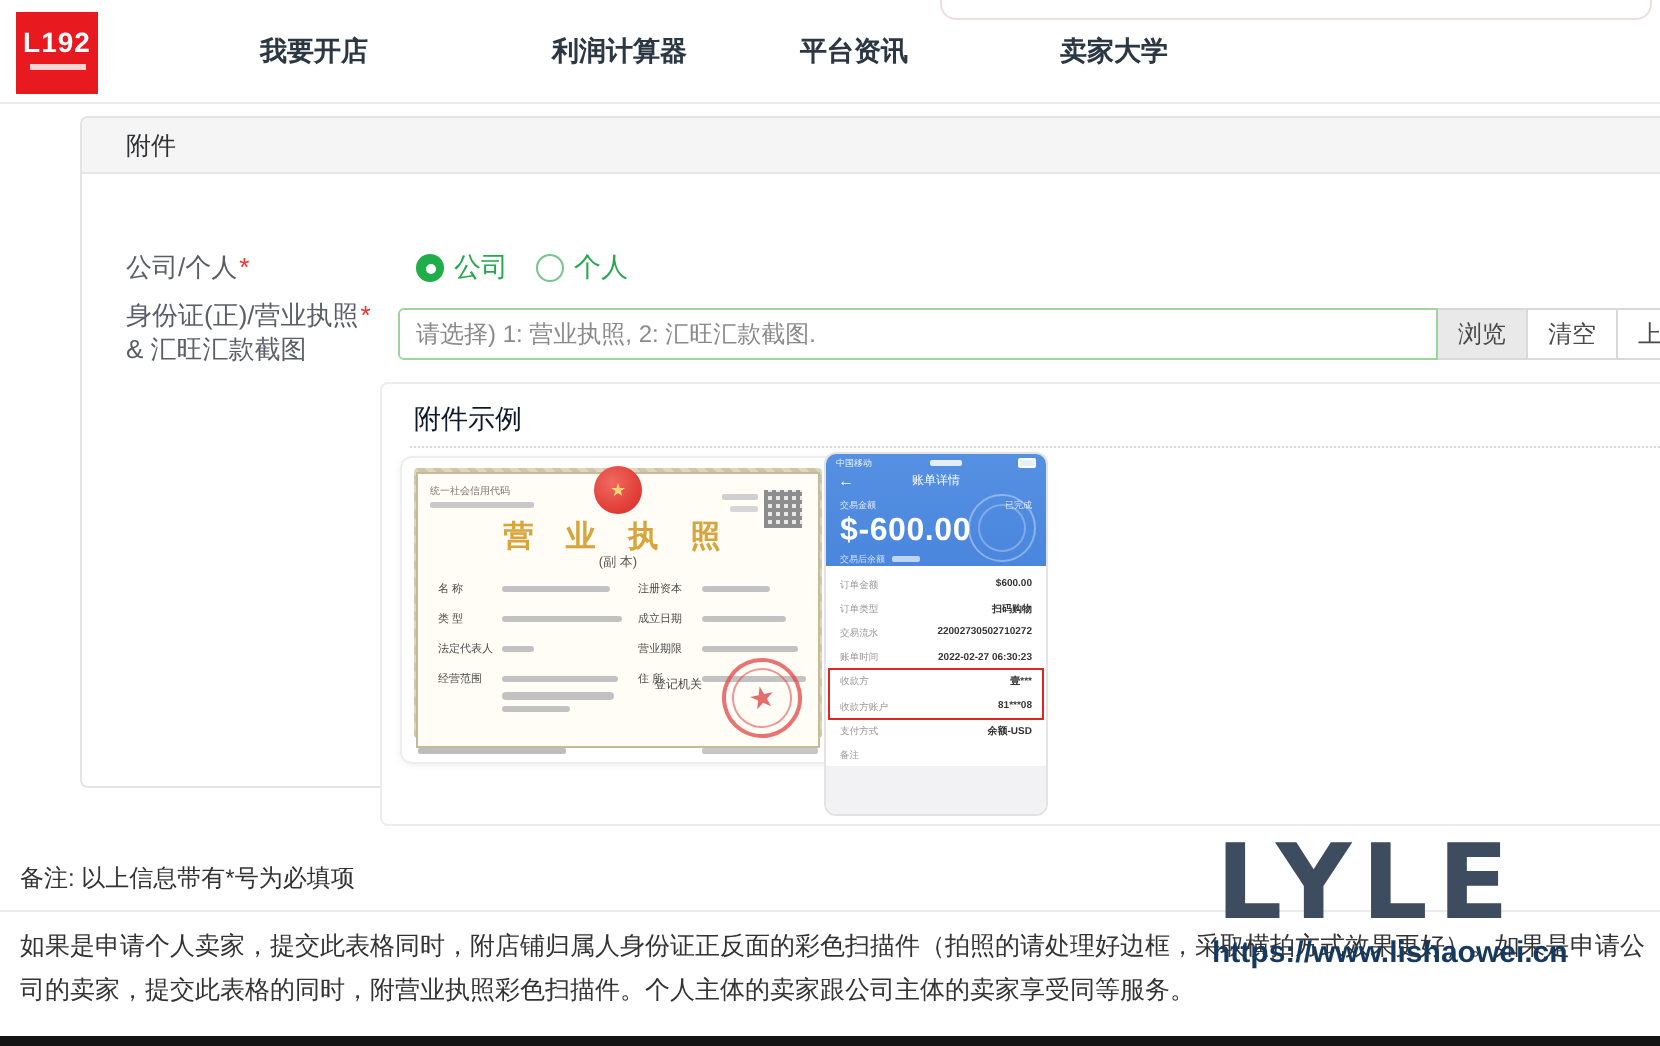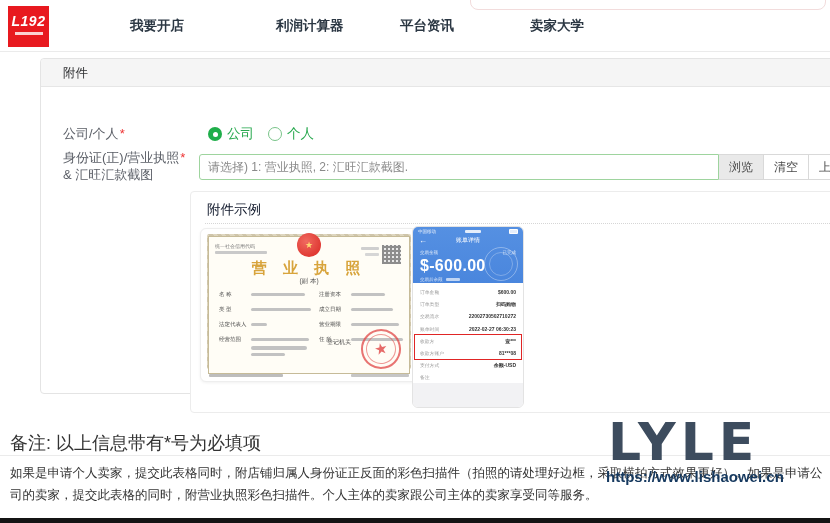--- a/index.html
+++ b/index.html
@@ -6,21 +6,21 @@
   html,body { width:830px; height:523px; background:#fff; overflow:hidden;
     font-family:"Liberation Sans","DejaVu Sans",sans-serif; }
   #stage { position:relative; width:830px; height:523px; background:#fff; overflow:hidden; }
 
   
   .topnav { position:absolute; left:0; top:0; width:830px; height:52px; background:#fff;
     border-bottom:1px solid #ebebeb; }
   .cutoff-box { position:absolute; left:470px; top:-28px; width:356px; height:38px;
     border:1px solid #f2dcdc; border-radius:8px; background:transparent; }
   .logo { position:absolute; left:8px; top:6px; width:41px; height:41px; background:#e8191f;
-    color:#fff; text-align:center;font-style:italic; }
+    color:#fff; text-align:center; }
   .logo .logo-main { display:block; font-size:14px; font-weight:bold; margin-top:7px; letter-spacing:0.5px; }
   .logo .logo-sub { display:block; margin:3px auto 0; width:28px; height:3px; background:rgba(255,255,255,.8); }
   .nav-item { position:absolute; top:17px; font-size:13.5px; font-weight:bold; color:#2b3743; cursor:pointer; }
   .nav-1 { left:130px; } .nav-2 { left:276px; } .nav-3 { left:400px; } .nav-4 { left:530px; }
 
   
   .panel { position:absolute; left:8px; top:58px; width:814px; height:336px;
     border:1px solid #e4e4e4; border-radius:4px; background:#fff;margin-left:32px; }
   .panel-header { height:28px; background:#f5f5f5; border-bottom:1px solid #e6e6e6;
     border-radius:4px 4px 0 0; line-height:28px; padding-left:22px; font-size:12.5px; color:#303133; }
@@ -117,21 +117,21 @@
     border:1px solid rgba(255,255,255,.28); }
   .ph-body { position:relative; width:100%; height:100px; background:#fff; padding-top:3px; }
   .ph-row { display:flex; justify-content:space-between; align-items:center; height:12.2px; padding:0 7px; }
   .ph-row-lab { font-size:4.8px; color:#9a9a9a; white-space:nowrap; }
   .ph-row-val { font-size:5px; color:#333; font-weight:bold; white-space:nowrap; }
   .ph-redbox { position:absolute; left:1px; right:1px; top:51px; height:26px;
     border:1.5px solid #e02525; }
   .ph-footer { width:100%; height:26px; background:#f2f2f4; }
 
   
-  .note { position:absolute; left:10px; top:431px; font-size:18px; color:#333; }
+  .note { position:absolute; left:10px; top:431px; font-size:12px; color:#333; }
   .footer-divider { position:absolute; left:0; top:455px; width:830px; border-top:1px solid #ebebeb; }
   .paragraph { position:absolute; left:10px; top:462px; width:816px; font-size:12.5px;
     line-height:22px; color:#333; }
   .bottom-bar { position:absolute; left:0; top:518px; width:830px; height:5px; background:#141414; }
 
   
   .wm-logo { position:absolute; left:608px; top:412px; font-size:52px; font-weight:800;
     color:#3d4c5e; letter-spacing:5px; font-family:"DejaVu Sans","Liberation Sans",sans-serif; }
   .wm-url { position:absolute; left:606px; top:468px; font-size:15px; font-weight:bold; color:#16395f; }
 </style>

